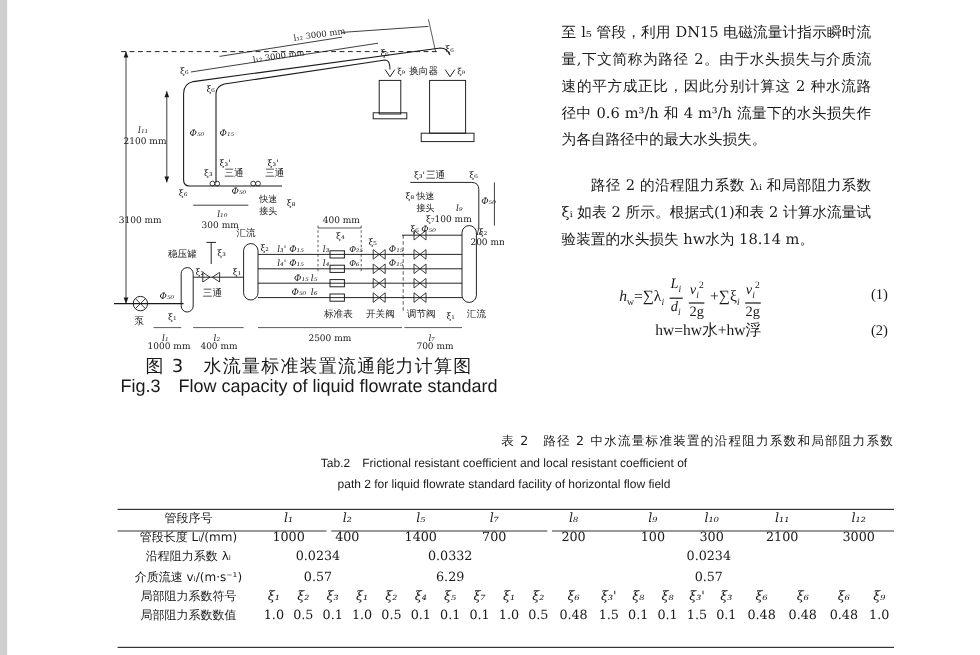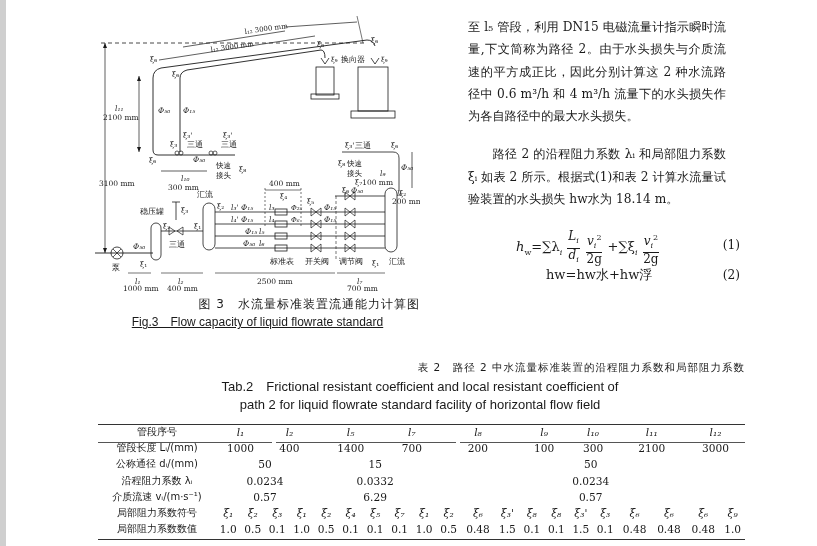--- a/index.html
+++ b/index.html
@@ -3,41 +3,41 @@
 <meta charset="utf-8">
 <style>
   html, body { margin:0; padding:0; }
   body {
     width:817px; height:546px; overflow:hidden; background:#ffffff;
     position:relative; font-family:"DejaVu Serif", serif; color:#1a1a1a;
   }
   .leftbar { position:absolute; left:0; top:0; width:6px; height:546px; background:#cfcfcf; }
   .figure { position:absolute; left:95px; top:0; width:325px; height:332px; }
   .figure svg { position:absolute; left:0; top:0; }
-  .fig-cap-cn { position:absolute; left:95px; top:296px; width:325px; text-align:right;
-    font-family:"DejaVu Sans", sans-serif; font-size:12px; letter-spacing:1px; }
+  .fig-cap-cn { position:absolute; left:95px; top:296px; width:325px; text-align:center;
+    font-family:"DejaVu Sans", sans-serif; font-size:15px; letter-spacing:1px; }
   .fig-cap-en { position:absolute; left:95px; top:314px; width:325px; text-align:center;
-    font-family:"Liberation Sans", sans-serif; font-size:12px; line-height:17px;text-decoration:underline; }
+    font-family:"Liberation Sans", sans-serif; font-size:15px; line-height:17px; }
   .col-right { position:absolute; left:452px; top:0; width:290px; font-size:12.2px; line-height:22.3px;
     text-align:justify; }
   .col-right p { margin:16px; }
   .indent { text-indent:2em; }
-  .eq { position:relative; height:36px; }
+  .eq { position:relative; height:36px;font-family:Liberation Serif, serif; }
   .eq .body { position:absolute; left:64px; top:4px; font-size:13px; white-space:nowrap; }
   .eq .num { position:absolute; right:2px; top:8px; }
   .frac { display:inline-block; vertical-align:middle; text-align:center; line-height:13px; font-size:12px; margin:0 1px; }
   .frac .n { display:block; border-bottom:1px solid #1a1a1a; padding:0 1px; }
   .frac .d { display:block; }
   i { font-style:italic; }
   sub { font-size:8px; }
   sup { font-size:8px; }
   .tab-cap-cn { position:absolute; left:95px; top:361px; width:650px; text-align:right;
     font-family:"DejaVu Sans", sans-serif; font-size:10.5px; letter-spacing:1px; }
   .tab-cap-en { position:absolute; left:95px; top:378px; width:650px; text-align:center;
-    font-family:"Liberation Sans", sans-serif; font-size:13px; line-height:18px; }
+    font-family:"Liberation Sans", sans-serif; font-size:10px; line-height:18px; }
   table.t2 { position:absolute; left:98px; top:424px; width:647px; border-collapse:collapse;
     font-size:10.6px; font-family:"DejaVu Serif", serif; }
   table.t2 td, table.t2 th { padding:0; height:16.2px; text-align:center; font-weight:normal; white-space:nowrap; }
   table.t2 .stub { text-align:center; width:118px; font-family:"DejaVu Sans", sans-serif; font-size:10px; }
   .topline { position:absolute; left:98px; top:424px; width:647px; height:1px; background:#333; }
   .botline { position:absolute; left:98px; top:539px; width:647px; height:1px; background:#333; }
   .hl { position:absolute; top:442px; height:1px; background:#555; }
 </style>
 </head>
 <body>
@@ -267,26 +267,20 @@
         <td class="stub">管段长度 Lᵢ/(mm)</td>
         <td colspan="2">1000</td>
         <td colspan="2">400</td>
         <td colspan="3">1400</td>
         <td colspan="2">700</td>
         <td colspan="3">200</td>
         <td colspan="2">100</td>
         <td colspan="2">300</td>
         <td colspan="2">2100</td>
         <td colspan="2">3000</td>
-      </tr>
-      <tr>
-        <td class="stub">公称通径 dᵢ/(mm)</td>
-        <td colspan="4">50</td>
-        <td colspan="5">15</td>
-        <td colspan="11">50</td>
       </tr>
       <tr>
         <td class="stub">沿程阻力系数 λᵢ</td>
         <td colspan="4">0.0234</td>
         <td colspan="5">0.0332</td>
         <td colspan="11">0.0234</td>
       </tr>
       <tr>
         <td class="stub">介质流速 vᵢ/(m·s⁻¹)</td>
         <td colspan="4">0.57</td>

